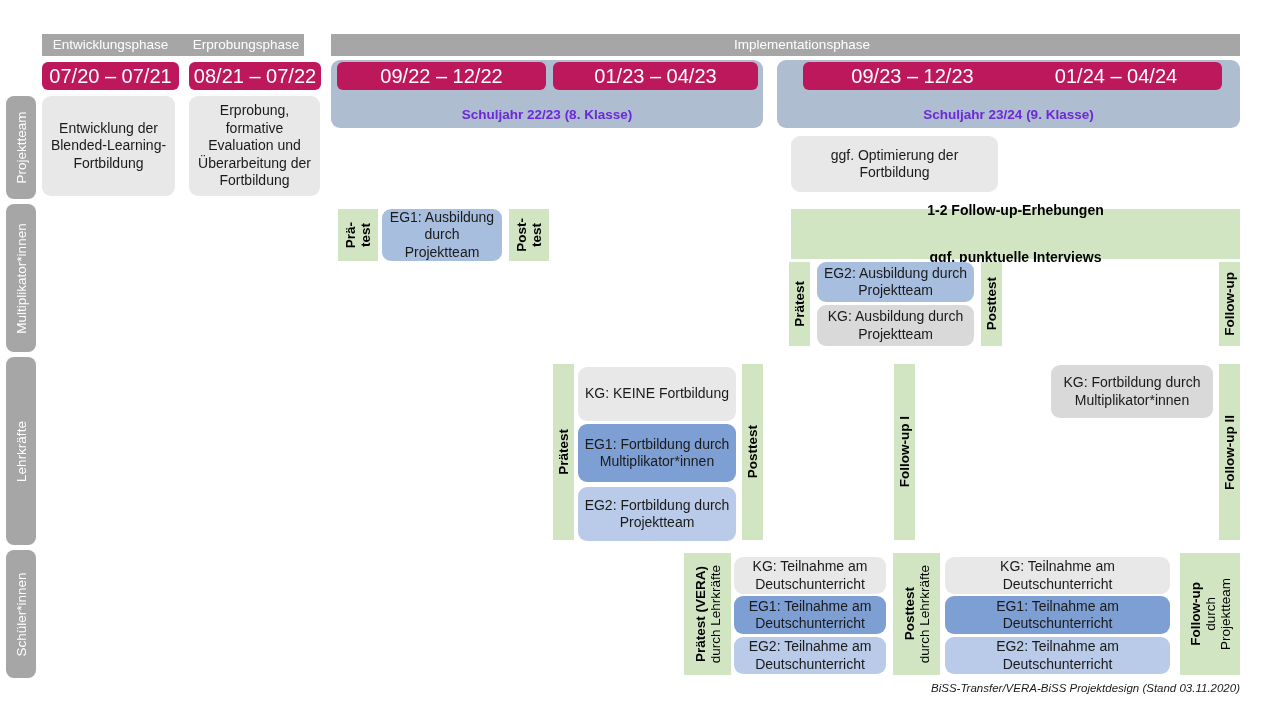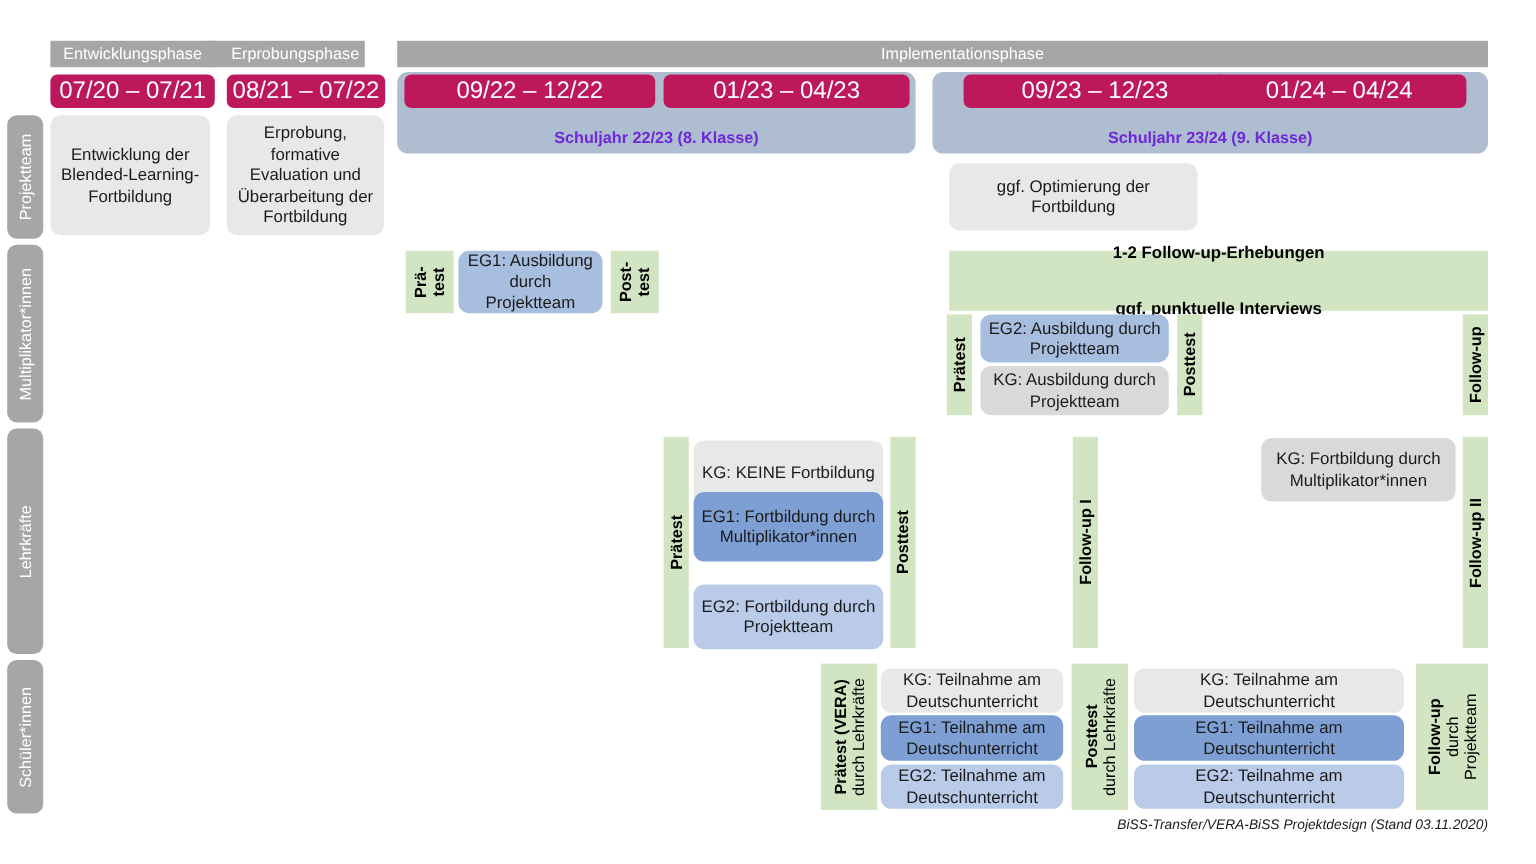--- a/index.html
+++ b/index.html
@@ -177,21 +177,21 @@
       <span class="vcol b">Follow-up</span>
     </div>
   </div>
 
   <div class="abs green-bar" style="left:553px; top:364px; width:21px; height:176px;">
     <div class="vwrap">
       <span class="vcol b">Prätest</span>
     </div>
   </div>
   <div class="abs card grey" style="left:578px; top:367px; width:158px; height:54px;">KG:  KEINE Fortbildung</div>
-  <div class="abs card blue-dark" style="left:578px; top:410px; width:158px; height:58px;">EG1: Fortbildung durch Multiplikator*innen</div>
+  <div class="abs card blue-dark" style="left:578px; top:424px; width:158px; height:58px;">EG1: Fortbildung durch Multiplikator*innen</div>
   <div class="abs card blue-light" style="left:578px; top:487px; width:158px; height:54px;">EG2: Fortbildung durch Projektteam</div>
   <div class="abs green-bar" style="left:742px; top:364px; width:21px; height:176px;">
     <div class="vwrap">
       <span class="vcol b">Posttest</span>
     </div>
   </div>
   <div class="abs green-bar" style="left:894px; top:364px; width:21px; height:176px;">
     <div class="vwrap">
       <span class="vcol b">Follow-up I</span>
     </div>

